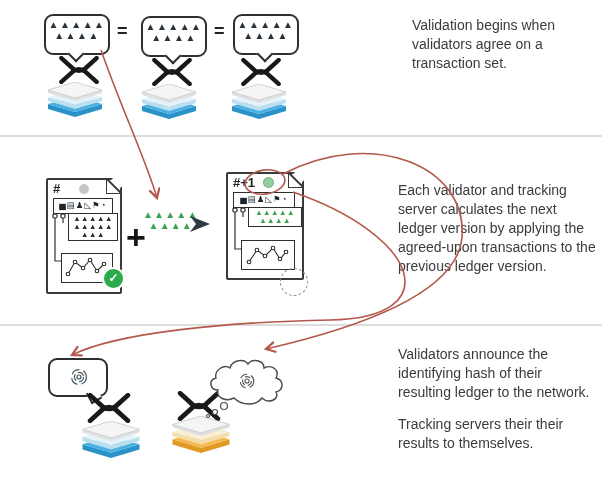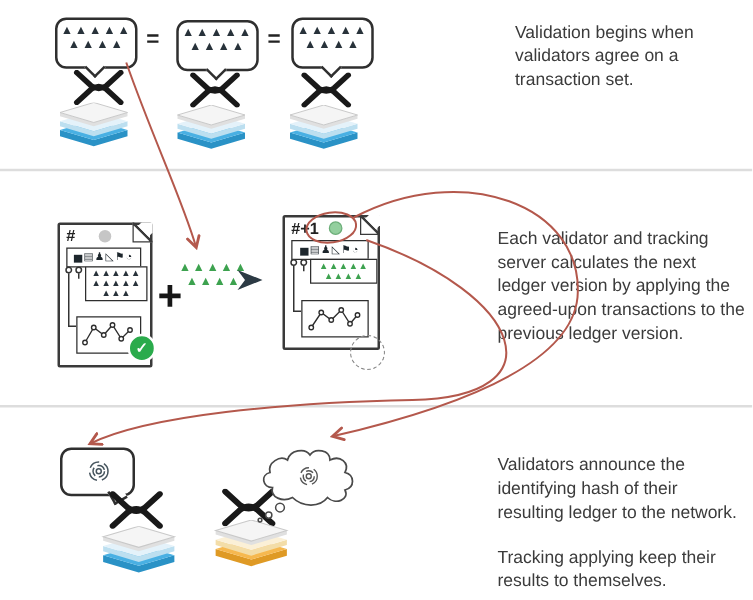--- a/index.html
+++ b/index.html
@@ -2,21 +2,21 @@
 <html><head>
 <meta charset="utf-8">
 <style>
   html,body{margin:0;padding:0;background:#fff;}
   .canvas{
     position:relative;width:602px;height:480px;background:#fff;overflow:hidden;
     font-family:"Liberation Sans",sans-serif;color:#3b3b3b;
   }
   .divider{position:absolute;left:0;width:602px;height:2px;background:#ddd;}
   .caption{position:absolute;font-size:14px;line-height:1.36;color:#3b3b3b;}
-  .caption p{margin:17px 0 13px 0;}
+  .caption p{margin:0 0 13px 0;}
 
   
   .bubble{position:absolute;background:#fff;border:2px solid #2f2f2f;border-radius:9px;
     width:62px;height:34px;text-align:center;padding-top:3px;box-sizing:content-box;}
   .tri-row{font-size:10px;line-height:1.12;letter-spacing:1.5px;color:#28323a;white-space:nowrap;}
   .tail{position:absolute;width:10px;height:10px;background:#fff;bottom:-7px;left:24px;
     border-right:2px solid #2f2f2f;border-bottom:2px solid #2f2f2f;transform:rotate(45deg);}
   .tail.right{left:38px;transform:rotate(60deg);}
 
   .xrp{position:absolute;}
@@ -248,21 +248,21 @@
     </g>
     <g fill="#fff" stroke="#4a4a4a" stroke-width="1.2">
       <circle cx="24" cy="50" r="3.5"></circle>
         <circle cx="15" cy="56" r="2.5"></circle>
         <circle cx="8" cy="60" r="1.5"></circle>
     </g>
   </svg>
 
   <div class="caption" style="left:398px;top:345px;width:196px">
     <p>Validators announce the identifying hash of their resulting ledger to the network.</p>
-    <p>Tracking applying keep their results to themselves.</p>
+    <p>Tracking servers their their results to themselves.</p>
   </div>
 
   <svg class="overlay" width="602" height="480" viewBox="0 0 602 480">
     <defs>
       <marker id="arrh" viewBox="0 0 8 8" refX="6.5" refY="4" markerWidth="7.5" markerHeight="7.5" orient="auto-start-reverse">
         <path d="M0.8 0.8 L6.5 4 L0.8 7.2" fill="none" stroke="#b4584c" stroke-width="1.5" stroke-linecap="round"></path>
       </marker>
     </defs>
     <g fill="none" stroke="#b4584c" stroke-width="1.6">
       <path d="M101 50 C122 110 146 160 157 198" marker-end="url(#arrh)"></path>

